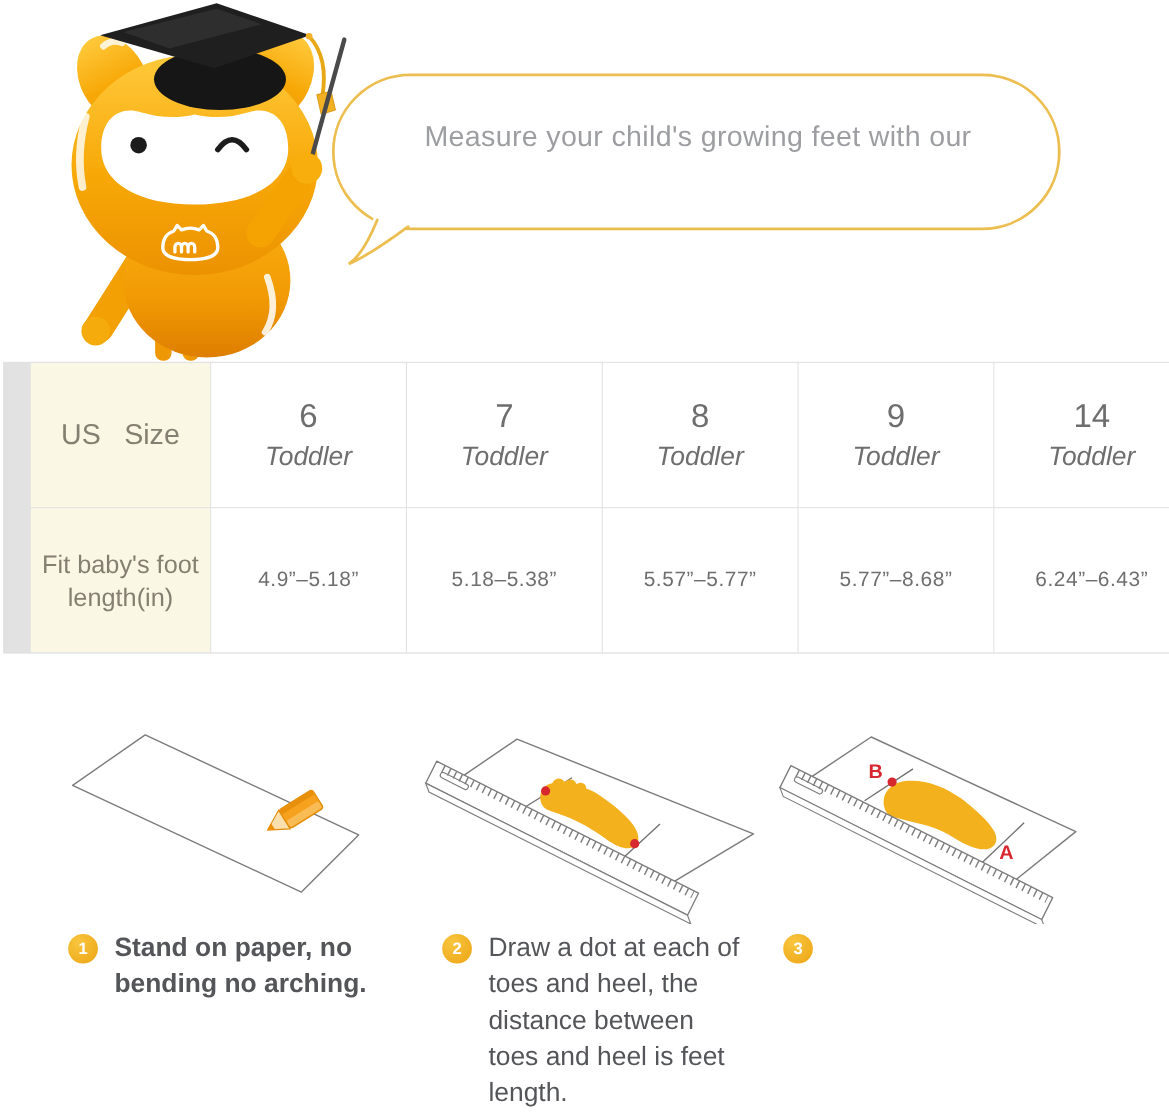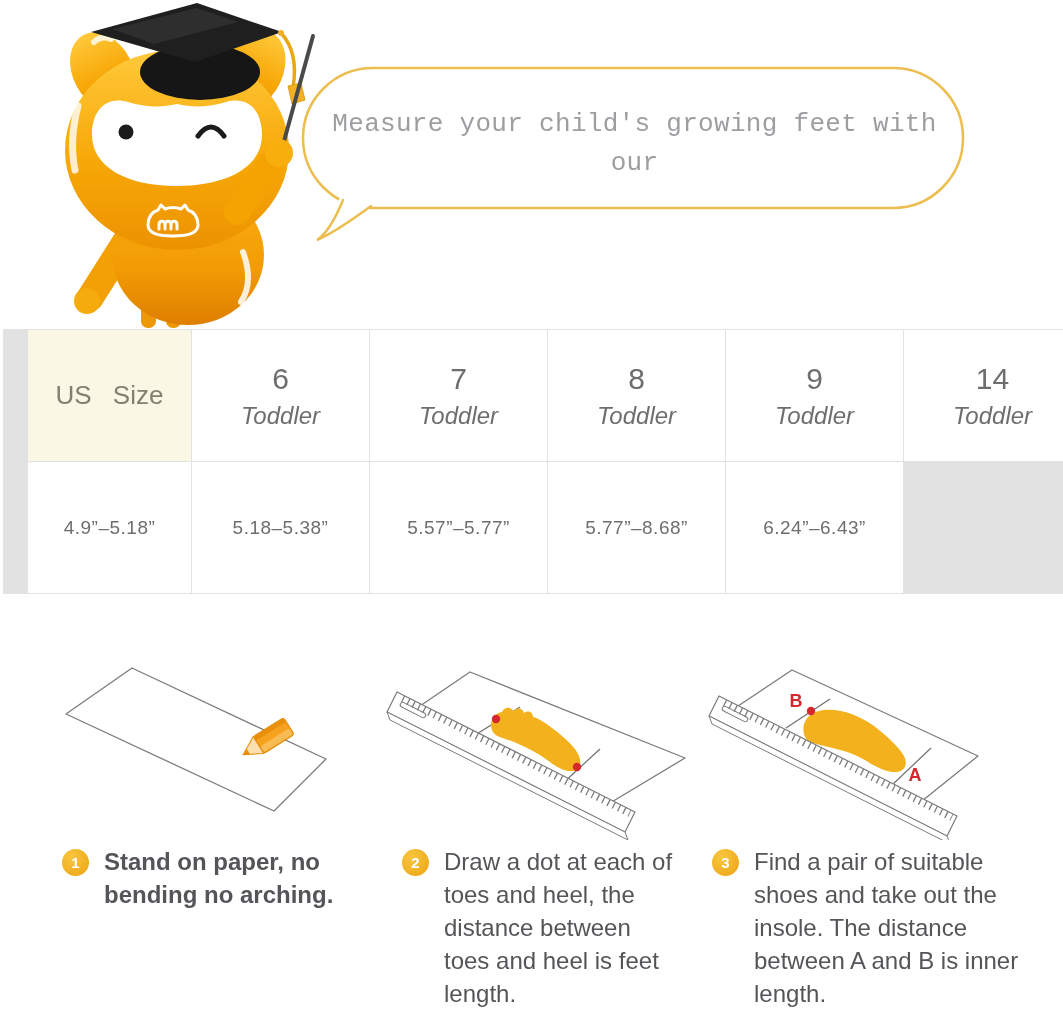--- a/index.html
+++ b/index.html
@@ -1,21 +1,21 @@
 <!DOCTYPE html>
 <html><head>
 <meta charset="utf-8">
 <style>
   html,body{margin:0;padding:0;background:#ffffff;font-family:"Liberation Sans",sans-serif;}
   .stage{position:relative;width:1063px;height:1012px;background:#fff;overflow:hidden;}
   .abs{position:absolute;}
 
   
   .bubble-text{left:312px;top:105px;width:645px;text-align:center;
-    font-size:26px;line-height:39px;color:#9d9ea1;letter-spacing:.3px;font-family:Liberation Mono, monospace;}
+    font-size:26px;line-height:39px;color:#9d9ea1;letter-spacing:.3px;}
 
   
   .size-table{left:3px;top:329px;width:1053px;display:grid;
     grid-template-columns:163px repeat(5,1fr);grid-template-rows:131px 131px;
     gap:1px;background:#e2e2e2;border:1px solid #e2e2e2;padding-left:24px;}
   .cell{background:#fff;display:flex;flex-direction:column;align-items:center;
     justify-content:center;color:#6e6e6e;}
   .cell.label{background:#fbf7e5;color:#847f70;}
   .header-label{font-size:26px;word-spacing:14px;}
   .row-label{font-size:23px;line-height:30px;text-align:center;width:150px;}
@@ -133,20 +133,23 @@
     </div>
     <div class="cell">
       <div class="size-num">9</div>
       <div class="size-grp">Toddler</div>
     </div>
     <div class="cell">
       <div class="size-num">14</div>
       <div class="size-grp">Toddler</div>
     </div>
 
+    <div class="cell label">
+      <div class="row-label">Fit baby's foot length(in)</div>
+    </div>
     <div class="cell">
       <div class="range">4.9”–5.18”</div>
     </div>
     <div class="cell">
       <div class="range">5.18–5.38”</div>
     </div>
     <div class="cell">
       <div class="range">5.57”–5.77”</div>
     </div>
     <div class="cell">
@@ -202,16 +205,15 @@
   <div class="step s1">
     <span class="badge">1</span>
     <p>Stand on paper, no bending no arching.</p>
   </div>
   <div class="step s2">
     <span class="badge">2</span>
     <p>Draw a dot at each of toes and heel, the distance between toes and heel is feet length.</p>
   </div>
   <div class="step s3">
     <span class="badge">3</span>
-    <p>Find a pair of suitable shoes and take out the insole. The distance between A and B is inner length.</p>
   </div>
 
 </div>
 
 </body></html>

